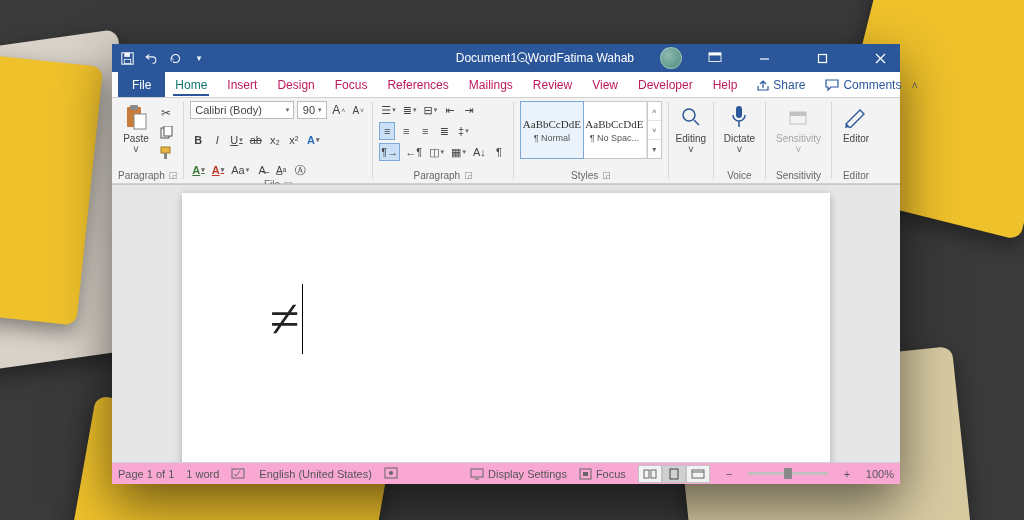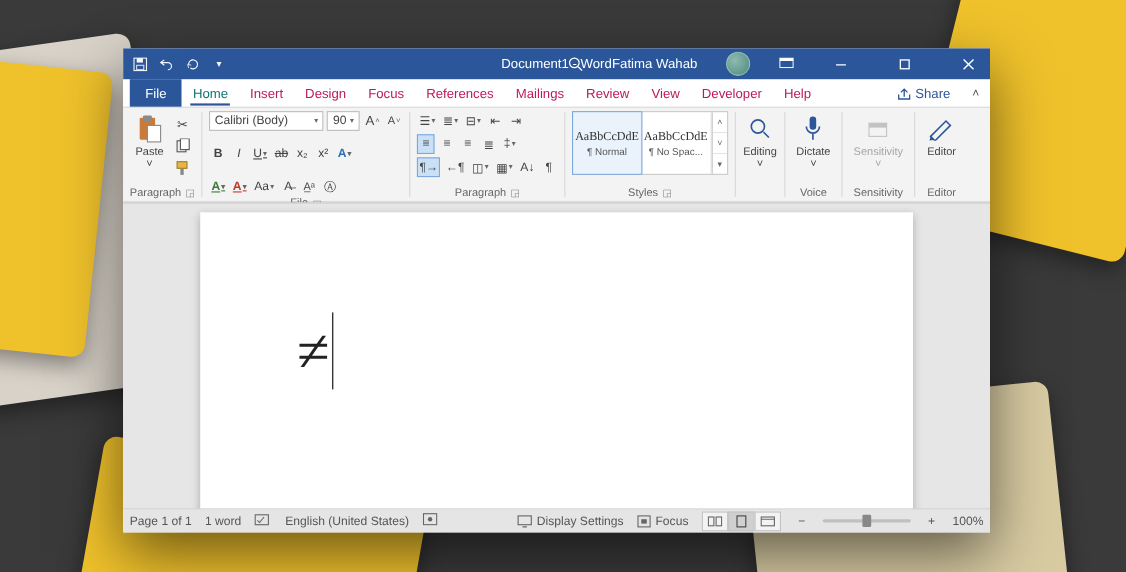--- a/index.html
+++ b/index.html
@@ -83,21 +83,21 @@
 
   .launcher{font-size:9px;color:#888}
 
   
   .doc-area{flex:1;background:#e6e6e6;overflow:hidden;position:relative;border-top:1px solid #c8c8c8}
   .page{position:absolute;left:70px;top:8px;width:648px;height:720px;background:#fff;box-shadow:0 2px 8px rgba(0,0,0,.25)}
   .page .content{position:absolute;left:88px;top:90px;display:flex;align-items:center;font-size:54px;font-family:"Cambria Math","Times New Roman",serif;color:#222;height:72px}
   .cursor-caret{display:inline-block;width:1px;height:70px;background:#000;margin-left:2px}
 
   
-  .status{height:22px;background:#e5e5e5;border-top:1px solid #d0d0d0;display:flex;align-items:center;font-size:11px;color:#555;padding:0 6px;gap:12px}
+  .status{height:22px;background:#f9a8d4;border-top:1px solid #d0d0d0;display:flex;align-items:center;font-size:11px;color:#555;padding:0 6px;gap:12px}
   .status .sep{flex:1}
   .viewbtns{display:flex;gap:0}
   .viewbtns .vb{width:24px;height:18px;border:1px solid #c3c3c3;display:flex;align-items:center;justify-content:center;background:#f3f3f3}
   .viewbtns .vb.sel{background:#d0d0d0}
   .zoom-slider{width:80px;height:3px;background:#c0c0c0;position:relative;border-radius:2px}
   .zoom-slider .thumb{position:absolute;left:50%;top:-4px;width:8px;height:11px;background:#888;border-radius:1px;transform:translateX(-50%)}
 </style>
 </head>
 <body>
 
@@ -179,20 +179,26 @@
     <div class="tab">Review</div>
     <div class="tab">View</div>
     <div class="tab">Developer</div>
     <div class="tab">Help</div>
     <div class="tabs-spacer"></div>
     <div class="tab-btn">
       <svg width="12" height="12">
           <path d="M6 9 V2 M3 5 l3 -3 l3 3 M1 7 v4 h10 v-4" fill="none" stroke="#2b579a" stroke-width="1.2"></path>
         </svg>
       <span>Share</span>
+    </div>
+    <div class="tab-btn">
+      <svg width="14" height="12">
+          <path d="M1 1 h12 v7 h-7 l-3 3 v-3 h-2 z" fill="none" stroke="#2b579a" stroke-width="1.2"></path>
+        </svg>
+      <span>Comments</span>
     </div>
     <div class="ribbon-toggle">˄</div>
   </div>
 
   <div class="ribbon">
 
     <div class="group">
       <div class="body">
         <div class="bigbtn">
           <div class="icon-box">

